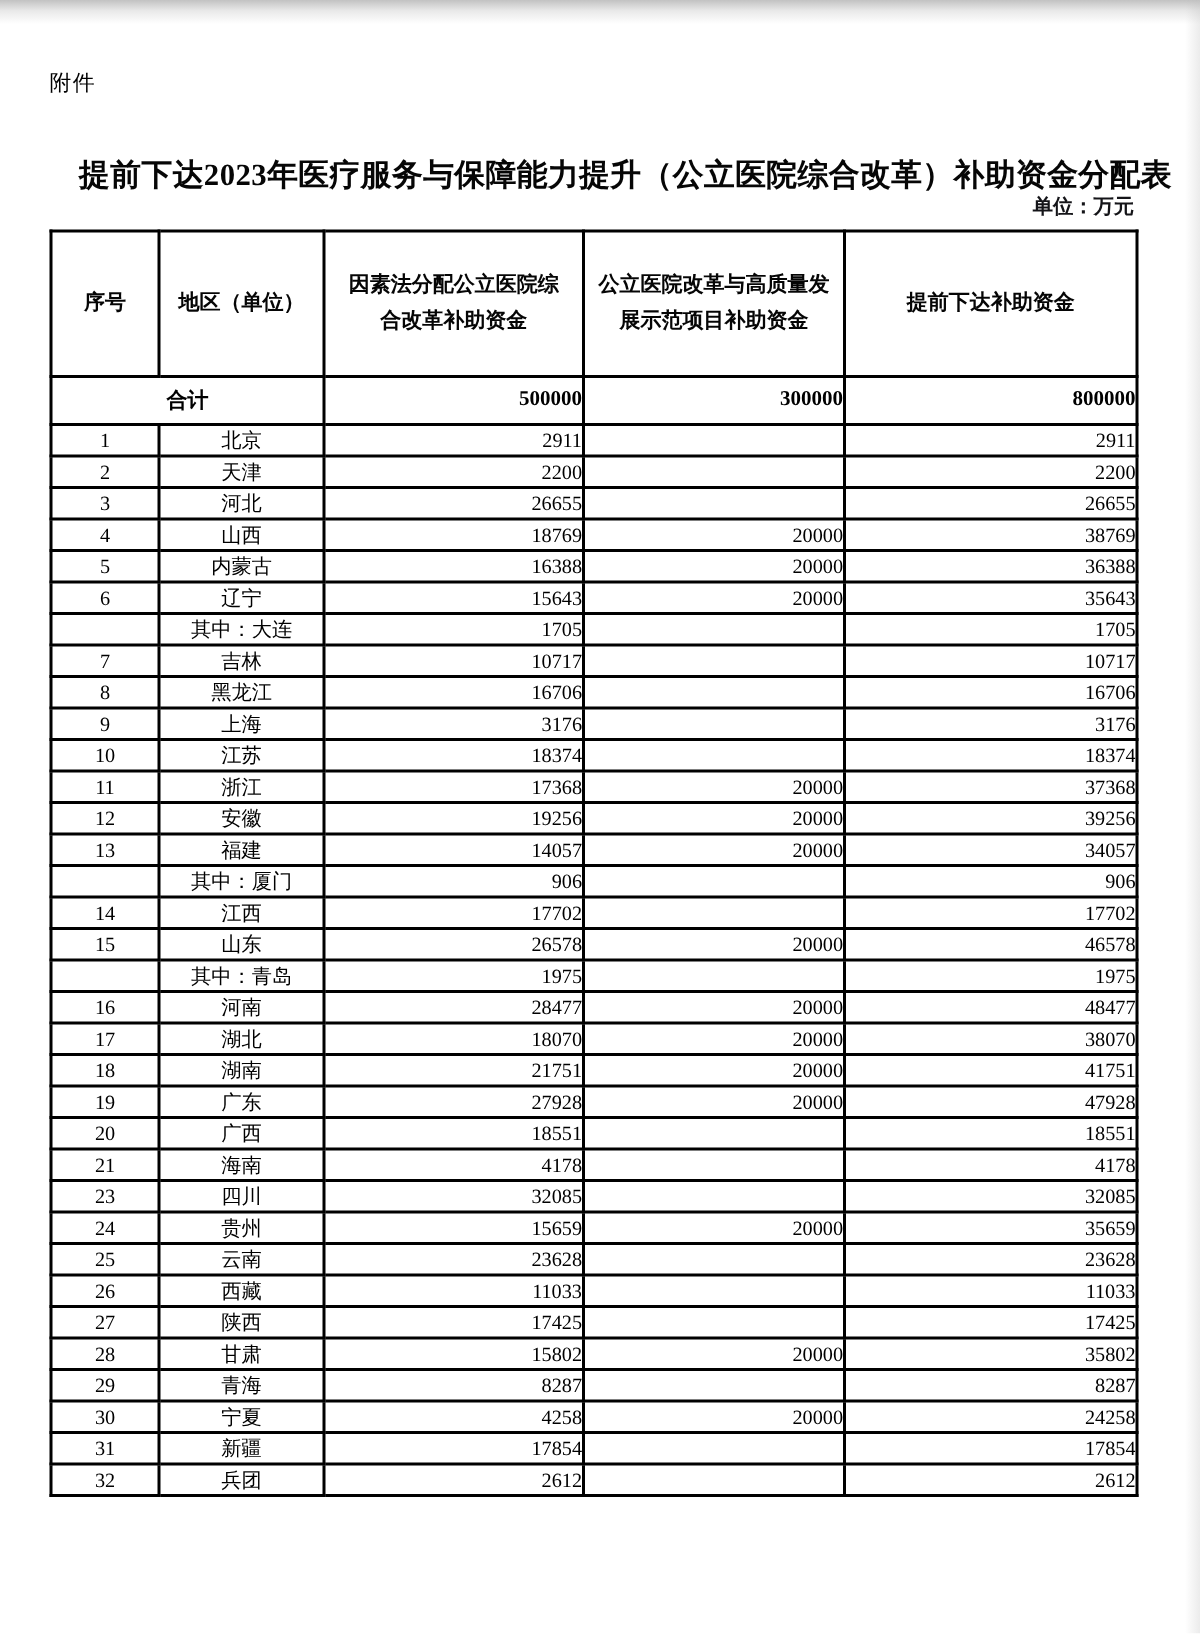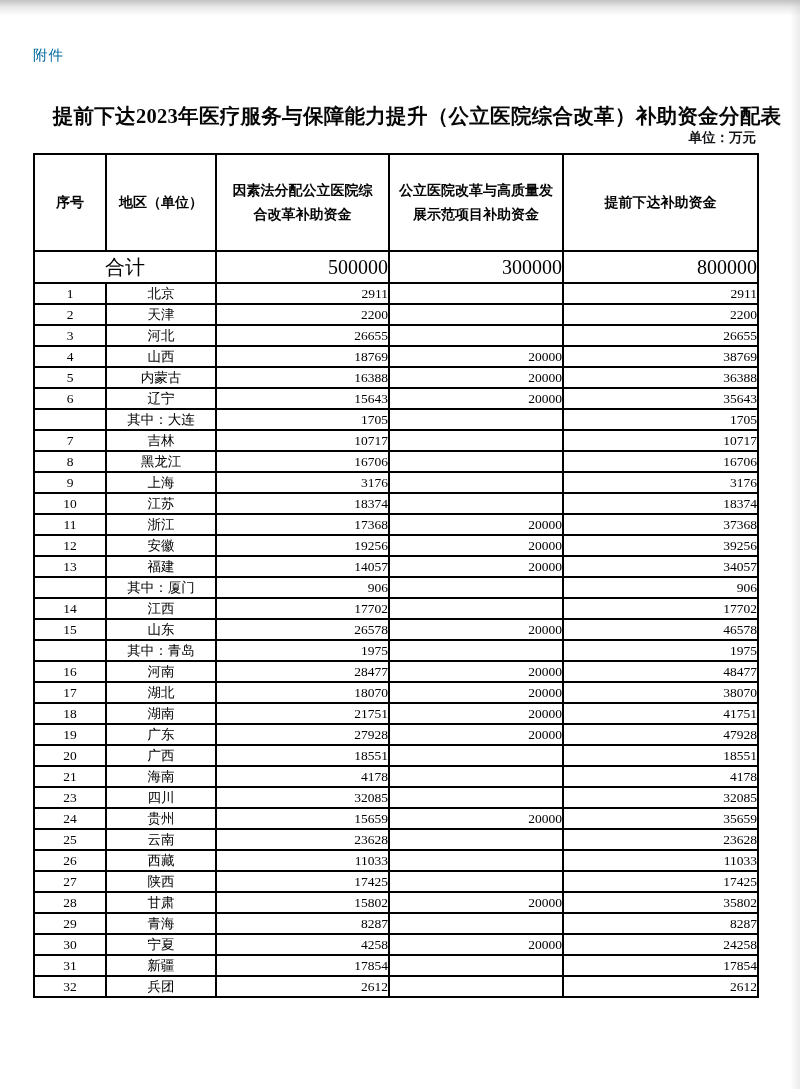--- a/index.html
+++ b/index.html
@@ -20,21 +20,21 @@
     background: linear-gradient(to bottom, #c2c2c2 0%, #e9e9e9 45%, #ffffff 100%);
   }
   .right-shade {
     position: absolute; top: 0; right: 0;
     width: 10px; height: 1089px;
     background: linear-gradient(to right, rgba(190,190,190,0), rgba(190,190,190,0.30));
   }
 
   .attachment {
     position: absolute; left: 33px; top: 46px;
-    font-size: 14.5px; color: #0369a1; letter-spacing: 1px;
+    font-size: 14.5px; color: #000000; letter-spacing: 1px;
   }
   .title {
     position: absolute; top: 85px; left: 0; margin: 17px;
     width: 800px; text-align: center;
     font-size: 20.5px; font-weight: bold; letter-spacing: 0.3px;
     color: #060606;
   }
   .unit {
     position: absolute; top: 129px; right: 44px;
     font-size: 13.5px; color: #141418; font-weight: bold;
@@ -50,21 +50,21 @@
     border: 2px solid #000;
     padding: 0; overflow: hidden;
     white-space: normal;
   }
   table.alloc thead tr { height: 97px; }
   table.alloc th {
     font-size: 14px; font-weight: bold; text-align: center;
     padding: 0 9px; line-height: 1.65; color: #050505;
   }
   tr.total-row { height: 32px; }
-  tr.total-row td { font-weight: normal; font-size: 20px; margin-top: 24px; }
+  tr.total-row td { font-weight: bold; font-size: 14px; margin-top: 24px; }
   td.c { text-align: center; }
   td.num { text-align: right; padding-right: 7px; }
   tbody.data tr { height: 21px; }
 </style>
 </head>
 <body>
 
 <div class="page">
   <div class="top-shade"></div>
   <div class="right-shade"></div>

